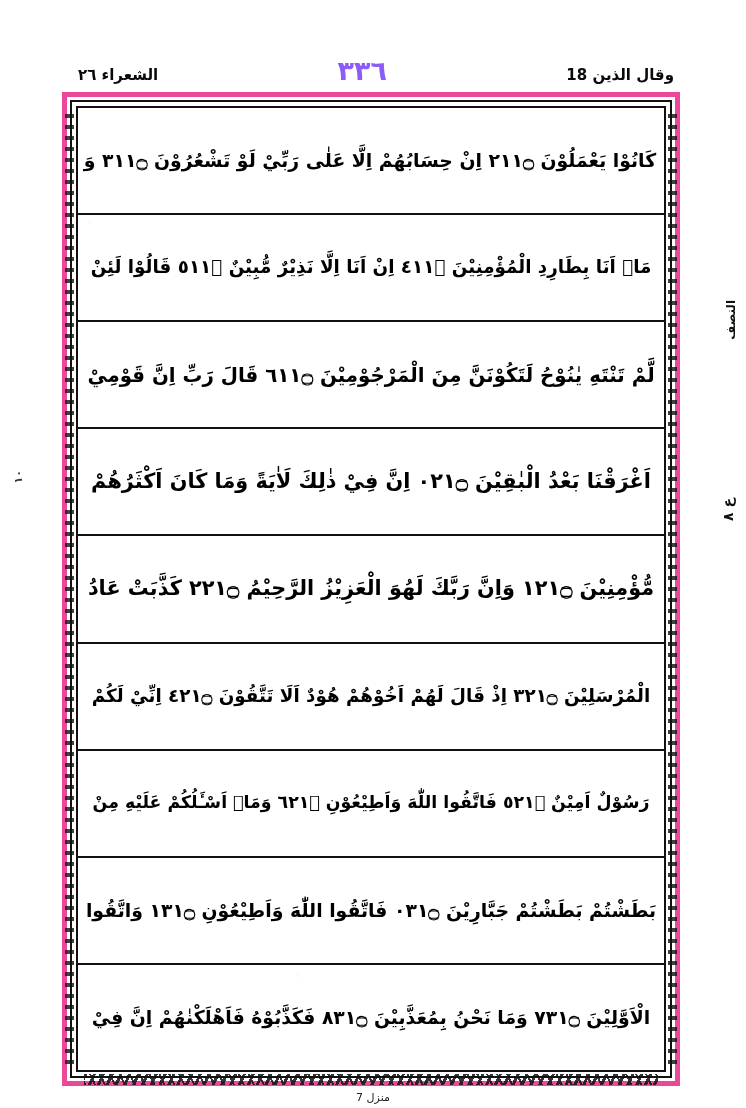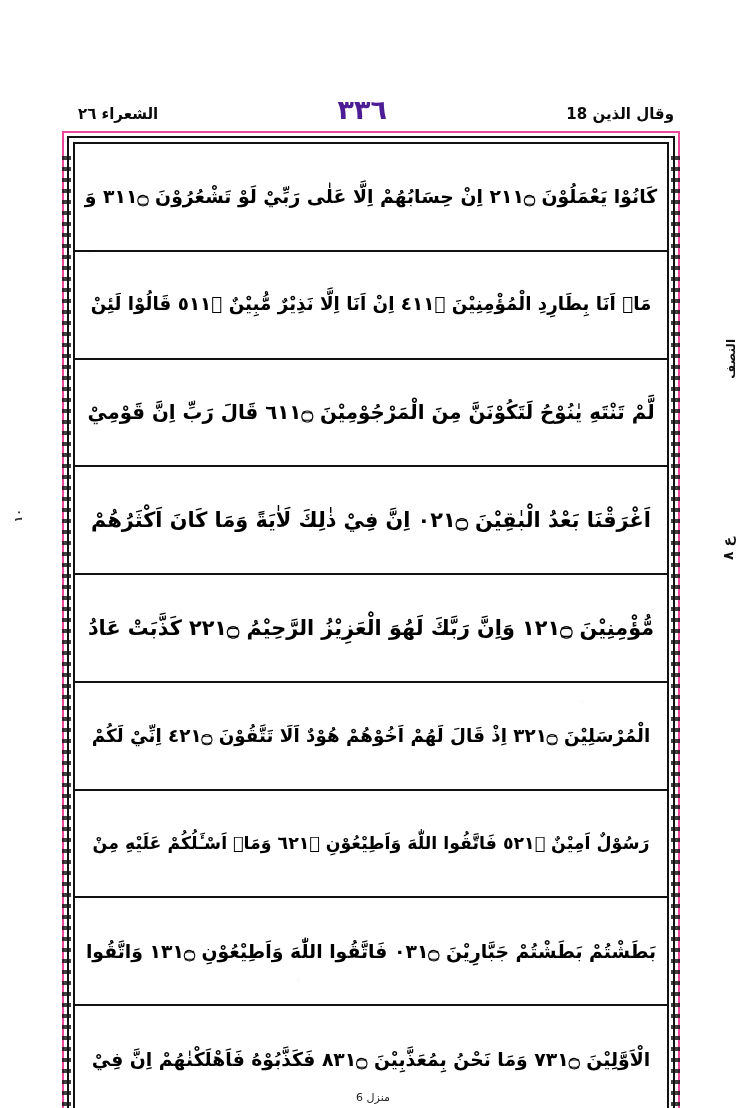--- a/index.html
+++ b/index.html
@@ -14,21 +14,20 @@
     color: #000000;
     overflow: hidden;
     position: relative;
   }
 
   
   #page {
     position: absolute;
     inset: 0;
     background: #ffffff;
-    margin-top: 39px;
   }
 
   
   #scan-noise {
     position: absolute;
     inset: 0;
     pointer-events: none;
     background:
       radial-gradient(circle at 12% 20%, rgba(0,0,0,0.022) 0 2px, transparent 3px),
       radial-gradient(circle at 78% 62%, rgba(0,0,0,0.02) 0 2px, transparent 3px),
@@ -57,33 +56,33 @@
     letter-spacing: -0.5px;
     transform: scaleY(1.05);
   }
   #hdr-left { padding-left: 54px; }
   #hdr-right { padding-right: 54px; }
   #page-number {
     font-family: "DejaVu Sans", sans-serif;
     font-size: 27px;
     font-weight: 700;
     letter-spacing: 1px;
-    color: #4c1d95;
+    color: #8b5cf6;
     transform: translateY(2px);
     text-align: center;
   }
 
   
   #frame-outer {
     position: absolute;
     left: 62px;
     top: 92px;
     width: 618px;
     height: 994px;
-    border: 2px solid #ec4899;
+    border: 5px solid #ec4899;
     box-sizing: border-box;
     background: #fff;
   }
   #frame-mid {
     position: absolute;
     inset: 3px;
     border: 2px solid #111;
     box-sizing: border-box;
   }
   #frame-inner {
@@ -254,16 +253,16 @@
         </div>
         <div class="qline">
           <div class="qtext" style="font-size: 19px;">الْاَوَّلِيْنَ ۝١٣٧ وَمَا نَحْنُ بِمُعَذَّبِيْنَ ۝١٣٨ فَكَذَّبُوْهُ فَاَهْلَكْنٰهُمْ اِنَّ فِيْ</div>
         </div>
       </div>
 
       <div class="orn-band" id="orn-bottom"></div>
     </div>
   </div>
 
-  <div id="footer">منزل 6</div>
+  <div id="footer">منزل 7</div>
 
   <div id="scan-noise"></div>
 </div>
 
 </body></html>

